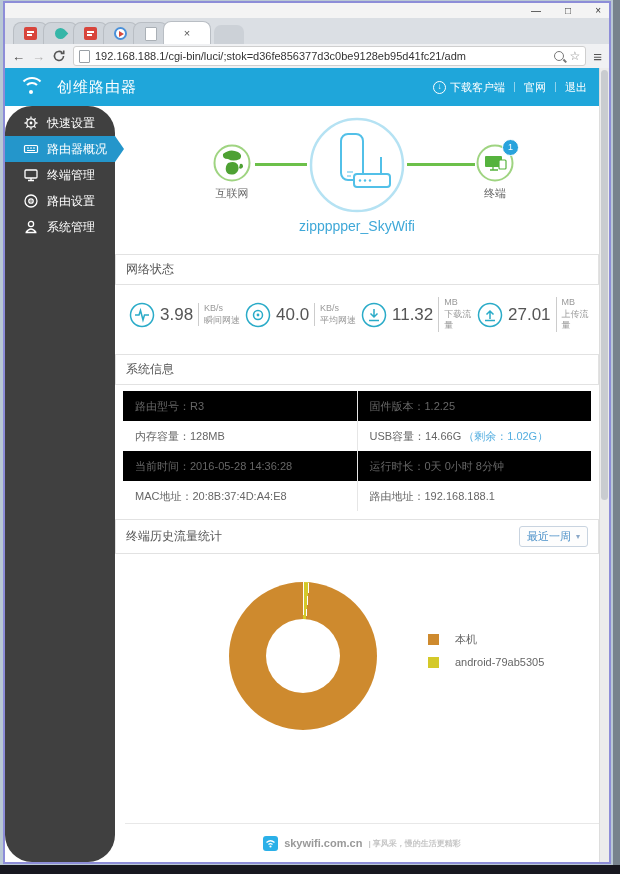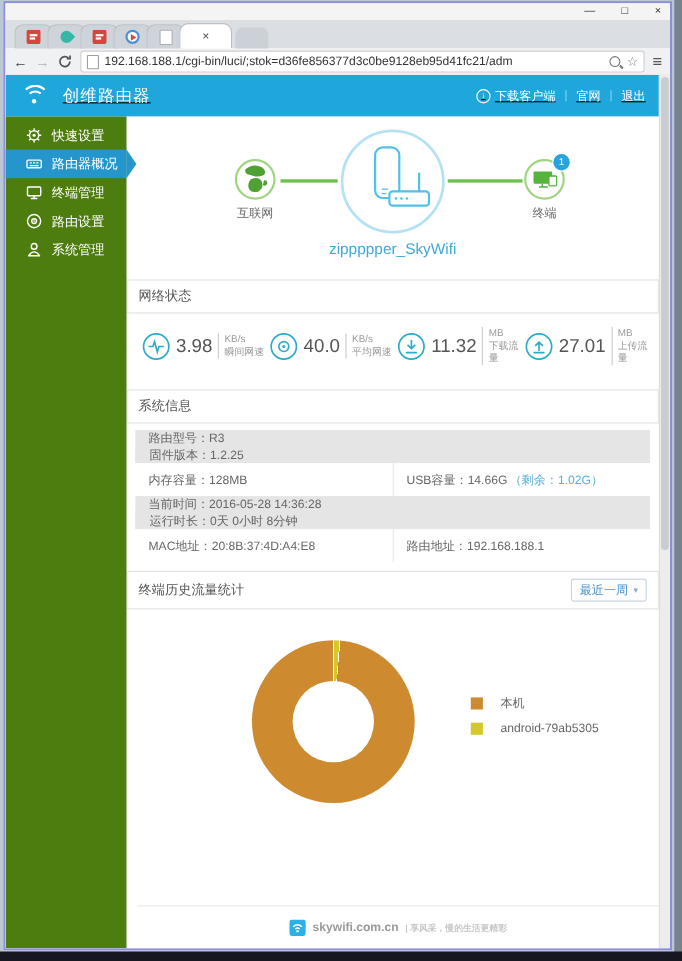--- a/index.html
+++ b/index.html
@@ -33,34 +33,34 @@
   .search-icon{width:8px;height:8px;border:1.5px solid #777;border-radius:50%;position:relative;flex:0 0 auto;}
   .search-icon::after{content:"";position:absolute;width:4px;height:1.5px;background:#777;transform:rotate(45deg);right:-3.5px;bottom:-1px;}
   .star-icon{font-size:12px;color:#888;line-height:1;}
   .menu-icon{font-size:15px;color:#555;line-height:1;}
 
   
   .page{position:absolute;top:65px;left:0;right:10px;bottom:0;background:#fff;overflow:hidden;}
   .scrollbar{position:absolute;top:65px;right:0;width:10px;bottom:0;background:#ececec;border-left:1px solid #dddddd;box-sizing:border-box;}
   .scroll-thumb{position:absolute;top:2px;left:1px;width:7px;height:430px;background:#c9ccd0;border-radius:4px;}
 
-  .appheader{height:38px;background:#1fa6da;display:flex;align-items:center;padding:0 12px;gap:10px;text-decoration:underline;}
+  .appheader{height:38px;background:#1fa6da;display:flex;align-items:center;padding:0 12px;gap:10px;}
   .logo-wifi{width:30px;height:26px;position:relative;flex:0 0 auto;}
   .logo-wifi i{position:absolute;border:2px solid #fff;border-radius:50%;border-color:#fff transparent transparent transparent;}
   .logo-wifi .a1{width:22px;height:22px;left:2px;top:3px;}
   .logo-wifi .a2{width:12px;height:12px;left:7px;top:8px;}
   .logo-wifi .dot{position:absolute;width:4px;height:4px;background:#fff;border-radius:50%;left:12px;top:16px;}
   .app-title{color:#fff;font-size:15px;letter-spacing:1px;}
   .hdr-links{margin-left:auto;display:flex;align-items:center;gap:9px;color:#fff;font-size:11px;}
   .hdr-link{display:flex;align-items:center;gap:4px;cursor:default;}
   .hdr-sep{width:1px;height:10px;background:rgba(255,255,255,.5);}
   .dl-icon{width:11px;height:11px;border:1px solid #fff;border-radius:50%;font-size:8px;line-height:10px;text-align:center;}
 
   .body-wrap{position:absolute;top:38px;left:0;right:0;bottom:0;}
-  .sidebar{position:absolute;left:0;top:0;bottom:0;width:110px;background:#4d7c0f;z-index:2;padding-top:4px;box-sizing:border-box;}
+  .sidebar{position:absolute;left:0;top:0;bottom:0;width:110px;background:#404040;z-index:2;padding-top:4px;box-sizing:border-box;border-radius:27px;}
   .menu-item{position:relative;height:26px;display:flex;align-items:center;gap:8px;padding-left:18px;color:#fff;font-size:12px;cursor:default;}
   .menu-item .mi-icon{width:16px;height:16px;flex:0 0 auto;}
   .menu-item.active{background:#2496cb;}
   .menu-item.active::after{content:"";position:absolute;right:-9px;top:50%;transform:translateY(-50%);border-left:9px solid #2496cb;border-top:13px solid transparent;border-bottom:13px solid transparent;}
 
   .main{position:absolute;left:110px;top:0;right:0;bottom:0;background:#fff;overflow:hidden;}
 
   .topology{height:134px;position:relative;margin-top:6px;}
   .node-label{position:absolute;font-size:11px;color:#666;text-align:center;width:60px;}
   .topo-line{position:absolute;height:3px;background:#6cc04a;top:51px;}
@@ -72,21 +72,21 @@
 
   .section-box{margin:8px 0 0;border:1px solid #e2e2e2;padding:6px 10px;font-size:12px;color:#555;background:#fff;}
   .stats-row{display:flex;padding:12px 10px 14px;}
   .stat{flex:1;display:flex;align-items:center;gap:5px;padding-left:4px;}
   .stat svg{flex:0 0 auto;}
   .stat-value{font-size:17px;color:#555;}
   .stat-meta{border-left:1px solid #ccc;padding-left:5px;font-size:9px;color:#999;line-height:1.3;}
 
   .info-table{margin:6px 8px 4px;font-size:11px;color:#666;}
   .info-row{display:flex;height:30px;align-items:stretch;}
-  .info-row.striped{background:#e5e5e5;flex-direction:column;}
+  .info-row.striped{background:#000000;}
   .info-cell{flex:1;display:flex;align-items:center;padding-left:12px;}
   .info-cell.rcell{border-left:1px solid #e6e6e6;}
   .extra{color:#54aee0;margin-left:2px;}
 
   .traffic-head{display:flex;justify-content:space-between;align-items:center;}
   .range-select{border:1px solid #c9d4e0;border-radius:3px;color:#4a90c8;font-size:11px;padding:2px 7px;display:flex;gap:5px;align-items:center;background:#fdfdfd;cursor:default;}
   .caret{font-size:8px;color:#8aa8c8;}
 
   .chart-area{position:relative;height:250px;}
   .donut{position:absolute;left:114px;top:28px;width:148px;height:148px;border-radius:50%;}

